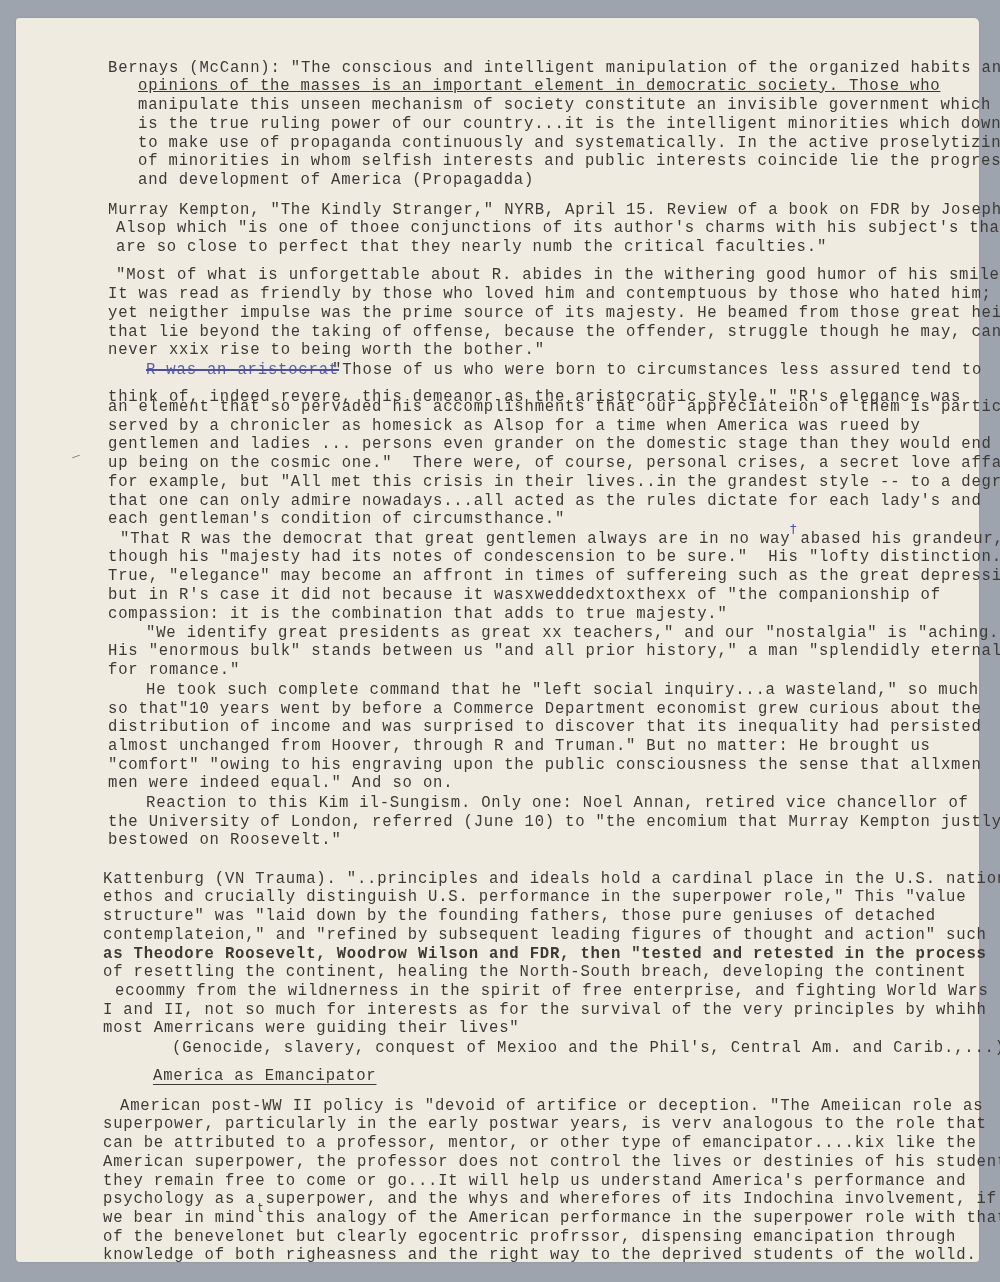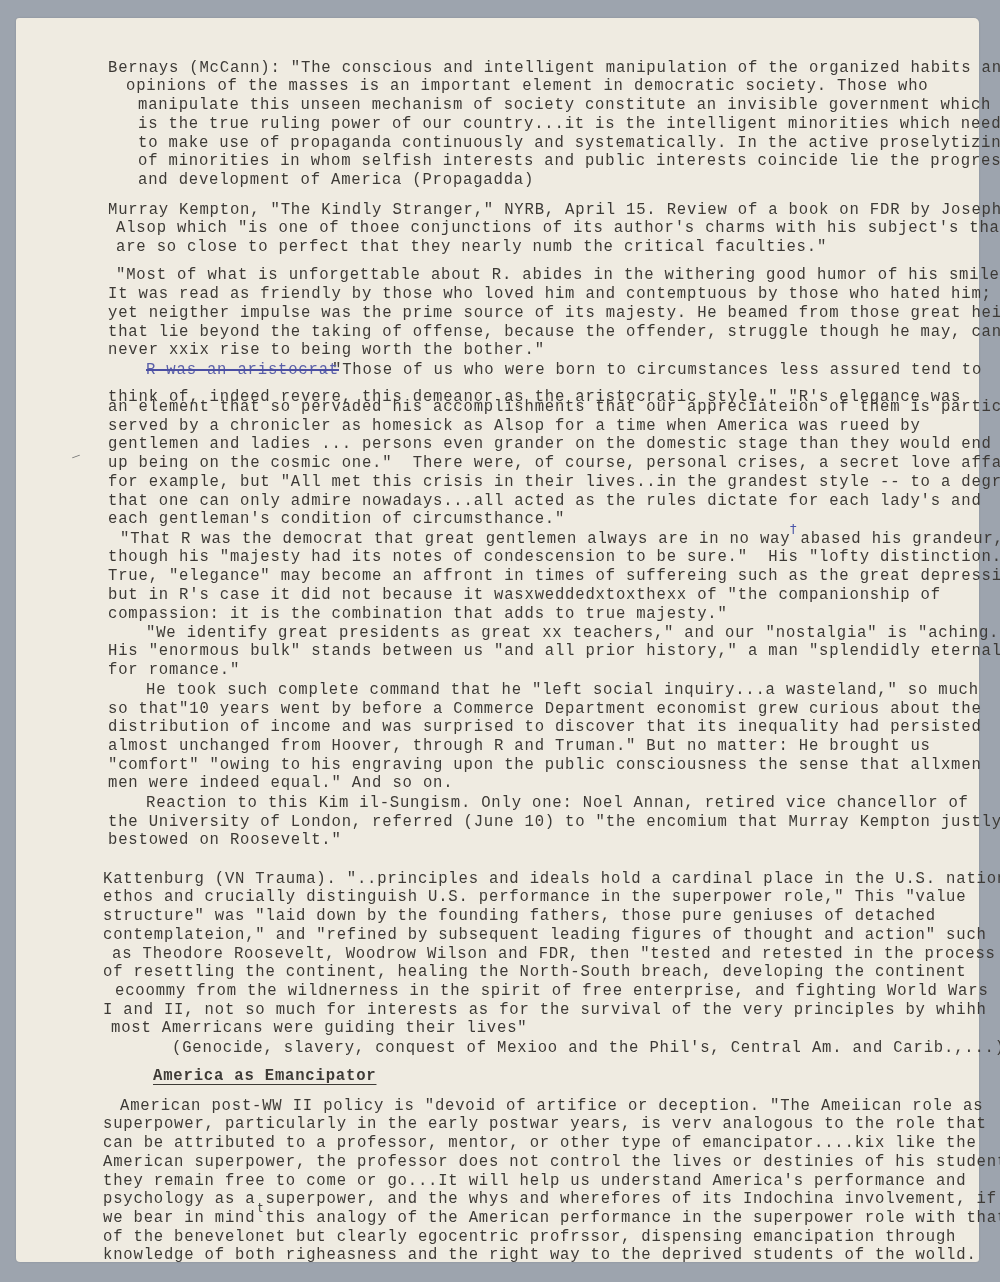--- a/index.html
+++ b/index.html
@@ -42,23 +42,23 @@
     position: absolute; width: 8px; height: 1px; background:#777;
     transform: rotate(-20deg);
   }
 </style>
 </head>
 <body>
 
 <div class="page"></div>
 <div id="content">
     <div class="line" style="left: 108px; top: 59px;">Bernays (McCann): "The conscious and intelligent manipulation of the organized habits and</div>
-    <div class="line" style="left: 126px; top: 77px;">opinions of the masses is an important element in democratic society. Those who</div>
+    <div class="line" style="left: 138px; top: 77px; text-decoration: underline;">opinions of the masses is an important element in democratic society. Those who</div>
     <div class="line" style="left: 138px; top: 96px;">manipulate this unseen mechanism of society constitute an invisible government which</div>
-    <div class="line" style="left: 138px; top: 115px;">is the true ruling power of our country...it is the intelligent minorities which need</div>
+    <div class="line" style="left: 138px; top: 115px;">is the true ruling power of our country...it is the intelligent minorities which down</div>
     <div class="line" style="left: 138px; top: 134px;">to make use of propaganda continuously and systematically. In the active proselytizing</div>
     <div class="line" style="left: 138px; top: 152px;">of minorities in whom selfish interests and public interests coincide lie the progress</div>
     <div class="line" style="left: 138px; top: 171px;">and development of America (Propagadda)</div>
     <div class="line" style="left: 108px; top: 201px;">Murray Kempton, "The Kindly Stranger," NYRB, April 15. Review of a book on FDR by Joseph</div>
     <div class="line" style="left: 116px; top: 219px;">Alsop which "is one of thoee conjunctions of its author's charms with his subject's that</div>
     <div class="line" style="left: 116px; top: 238px; text-align: right;">are so close to perfect that they nearly numb the critical faculties."</div>
     <div class="line" style="left: 116px; top: 266px;">"Most of what is unforgettable about R. abides in the withering good humor of his smile.</div>
     <div class="line" style="left: 108px; top: 285px;">It was read as friendly by those who loved him and contemptuous by those who hated him; and</div>
     <div class="line" style="left: 108px; top: 304px;">yet neigther impulse was the prime source of its majesty. He beamed from those great heights</div>
     <div class="line" style="left: 108px; top: 323px;">that lie beyond the taking of offense, because the offender, struggle though he may, can</div>
@@ -86,27 +86,27 @@
     <div class="line" style="left: 108px; top: 737px;">almost unchanged from Hoover, through R and Truman." But no matter: He brought us</div>
     <div class="line" style="left: 108px; top: 756px;">"comfort" "owing to his engraving upon the public consciousness the sense that allxmen</div>
     <div class="line" style="left: 108px; top: 774px;">men were indeed equal." And so on.</div>
     <div class="line" style="left: 146px; top: 794px;">Reaction to this Kim il-Sungism. Only one: Noel Annan, retired vice chancellor of</div>
     <div class="line" style="left: 108px; top: 813px;">the University of London, referred (June 10) to "the encomium that Murray Kempton justly</div>
     <div class="line" style="left: 108px; top: 831px;">bestowed on Roosevelt."</div>
     <div class="line" style="left: 103px; top: 870px;">Kattenburg (VN Trauma). "..principles and ideals hold a cardinal place in the U.S. national</div>
     <div class="line" style="left: 103px; top: 888px;">ethos and crucially distinguish U.S. performance in the superpower role," This "value</div>
     <div class="line" style="left: 103px; top: 907px;">structure" was "laid down by the founding fathers, those pure geniuses of detached</div>
     <div class="line" style="left: 103px; top: 926px;">contemplateion," and "refined by subsequent leading figures of thought and action" such</div>
-    <div class="line" style="left: 112px; top: 945px;">as Theodore Roosevelt, Woodrow Wilson and FDR, then "tested and retested in the process</div>
+    <div class="line" style="left: 103px; top: 945px; font-weight: bold;">as Theodore Roosevelt, Woodrow Wilson and FDR, then "tested and retested in the process</div>
     <div class="line" style="left: 103px; top: 963px;">of resettling the continent, healing the North-South breach, developing the continent</div>
     <div class="line" style="left: 103px; top: 982px; margin-left: 12px;">ecoommy from the wildnerness in the spirit of free enterprise, and fighting World Wars</div>
     <div class="line" style="left: 103px; top: 1001px;">I and II, not so much for interests as for the survival of the very principles by whihh</div>
-    <div class="line" style="left: 103px; top: 1019px; margin-left: 8px;">most Amerricans were guiding their lives"</div>
+    <div class="line" style="left: 103px; top: 1019px;">most Amerricans were guiding their lives"</div>
     <div class="line" style="left: 172px; top: 1039px;">(Genocide, slavery, conquest of Mexioo and the Phil's, Central Am. and Carib.,...)</div>
-    <div class="line heading" style="left: 153px; top: 1067px; font-weight: bold;">America as Emancipator</div>
+    <div class="line heading" style="left: 153px; top: 1067px;">America as Emancipator</div>
     <div class="line" style="left: 120px; top: 1097px;">American post-WW II policy is "devoid of artifice or deception. "The Ameiican role as</div>
     <div class="line" style="left: 103px; top: 1115px;">superpower, particularly in the early postwar years, is verv analogous to the role that</div>
     <div class="line" style="left: 103px; top: 1134px;">can be attributed to a professor, mentor, or other type of emancipator....kix like the</div>
     <div class="line" style="left: 103px; top: 1153px;">American superpower, the professor does not control the lives or destinies of his students;</div>
     <div class="line" style="left: 103px; top: 1172px;">they remain free to come or go...It will help us understand America's performance and</div>
     <div class="line" style="left: 103px; top: 1190px;">psychology as a superpower, and the whys and wherefores of its Indochina involvement, if</div>
     <div class="line" style="left: 103px; top: 1209px;">we bear in mind this analogy of the American performance in the superpower role with that</div>
     <div class="line" style="left: 103px; top: 1228px;">of the benevelonet but clearly egocentric profrssor, dispensing emancipation through</div>
     <div class="line" style="left: 103px; top: 1246px;">knowledge of both righeasness and the right way to the deprived students of the wolld.</div>
   </div>

